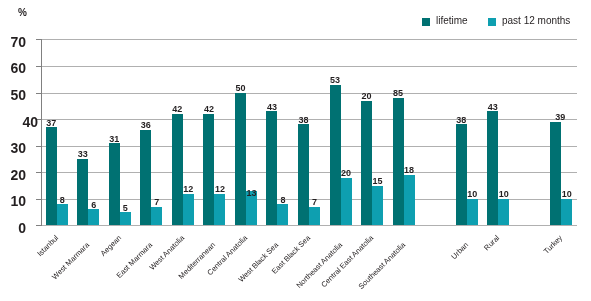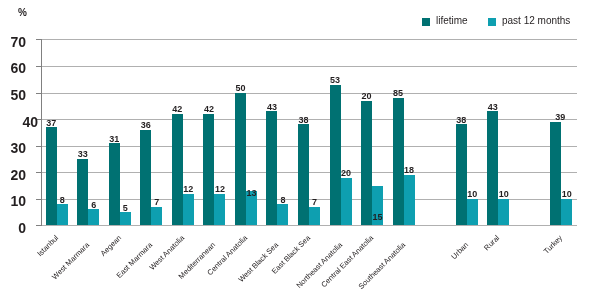--- a/index.html
+++ b/index.html
@@ -96,21 +96,21 @@
     <div class="vlabel" style="left: 305px; width: 19px; top: 197.3px;">7</div>
     <div class="xlabel" style="left: 109px; width: 200px; text-align: right; top: 232px;">East Black Sea</div>
     <div class="bar" style="left: 329.529px; width: 11px; top: 84.5714px; height: 140.829px; background: rgb(0, 113, 114);"></div>
     <div class="vlabel" style="left: 325.529px; width: 19px; top: 75.0714px;">53</div>
     <div class="bar" style="left: 340.529px; width: 11px; top: 177.571px; height: 47.8286px; background: rgb(14, 159, 176);"></div>
     <div class="vlabel" style="left: 336.529px; width: 19px; top: 168.071px;">20</div>
     <div class="xlabel" style="left: 140.529px; width: 200px; text-align: right; top: 238.6px;">Northeast Anatolia</div>
     <div class="bar" style="left: 361.059px; width: 11px; top: 100.514px; height: 124.886px; background: rgb(0, 113, 114);"></div>
     <div class="vlabel" style="left: 357.059px; width: 19px; top: 91.0143px;">20</div>
     <div class="bar" style="left: 372.059px; width: 11px; top: 185.543px; height: 39.8571px; background: rgb(14, 159, 176);"></div>
-    <div class="vlabel" style="left: 368.059px; width: 19px; top: 176.043px; margin-top: 36px;">15</div>
+    <div class="vlabel" style="left: 368.059px; width: 19px; top: 176.043px;">15</div>
     <div class="xlabel" style="left: 172.059px; width: 200px; text-align: right; top: 232px;">Central East Anatolia</div>
     <div class="bar" style="left: 392.588px; width: 11px; top: 97.8571px; height: 127.543px; background: rgb(0, 113, 114);"></div>
     <div class="vlabel" style="left: 388.588px; width: 19px; top: 88.3571px;">85</div>
     <div class="bar" style="left: 403.588px; width: 11px; top: 174.914px; height: 50.4857px; background: rgb(14, 159, 176);"></div>
     <div class="vlabel" style="left: 399.588px; width: 19px; top: 165.414px;">18</div>
     <div class="xlabel" style="left: 203.588px; width: 200px; text-align: right; top: 238.6px;">Southeast Anatolia</div>
     <div class="bar" style="left: 455.647px; width: 11px; top: 124.429px; height: 100.971px; background: rgb(0, 113, 114);"></div>
     <div class="vlabel" style="left: 451.647px; width: 19px; top: 114.929px;">38</div>
     <div class="bar" style="left: 466.647px; width: 11px; top: 198.829px; height: 26.5714px; background: rgb(14, 159, 176);"></div>
     <div class="vlabel" style="left: 462.647px; width: 19px; top: 189.329px;">10</div>

